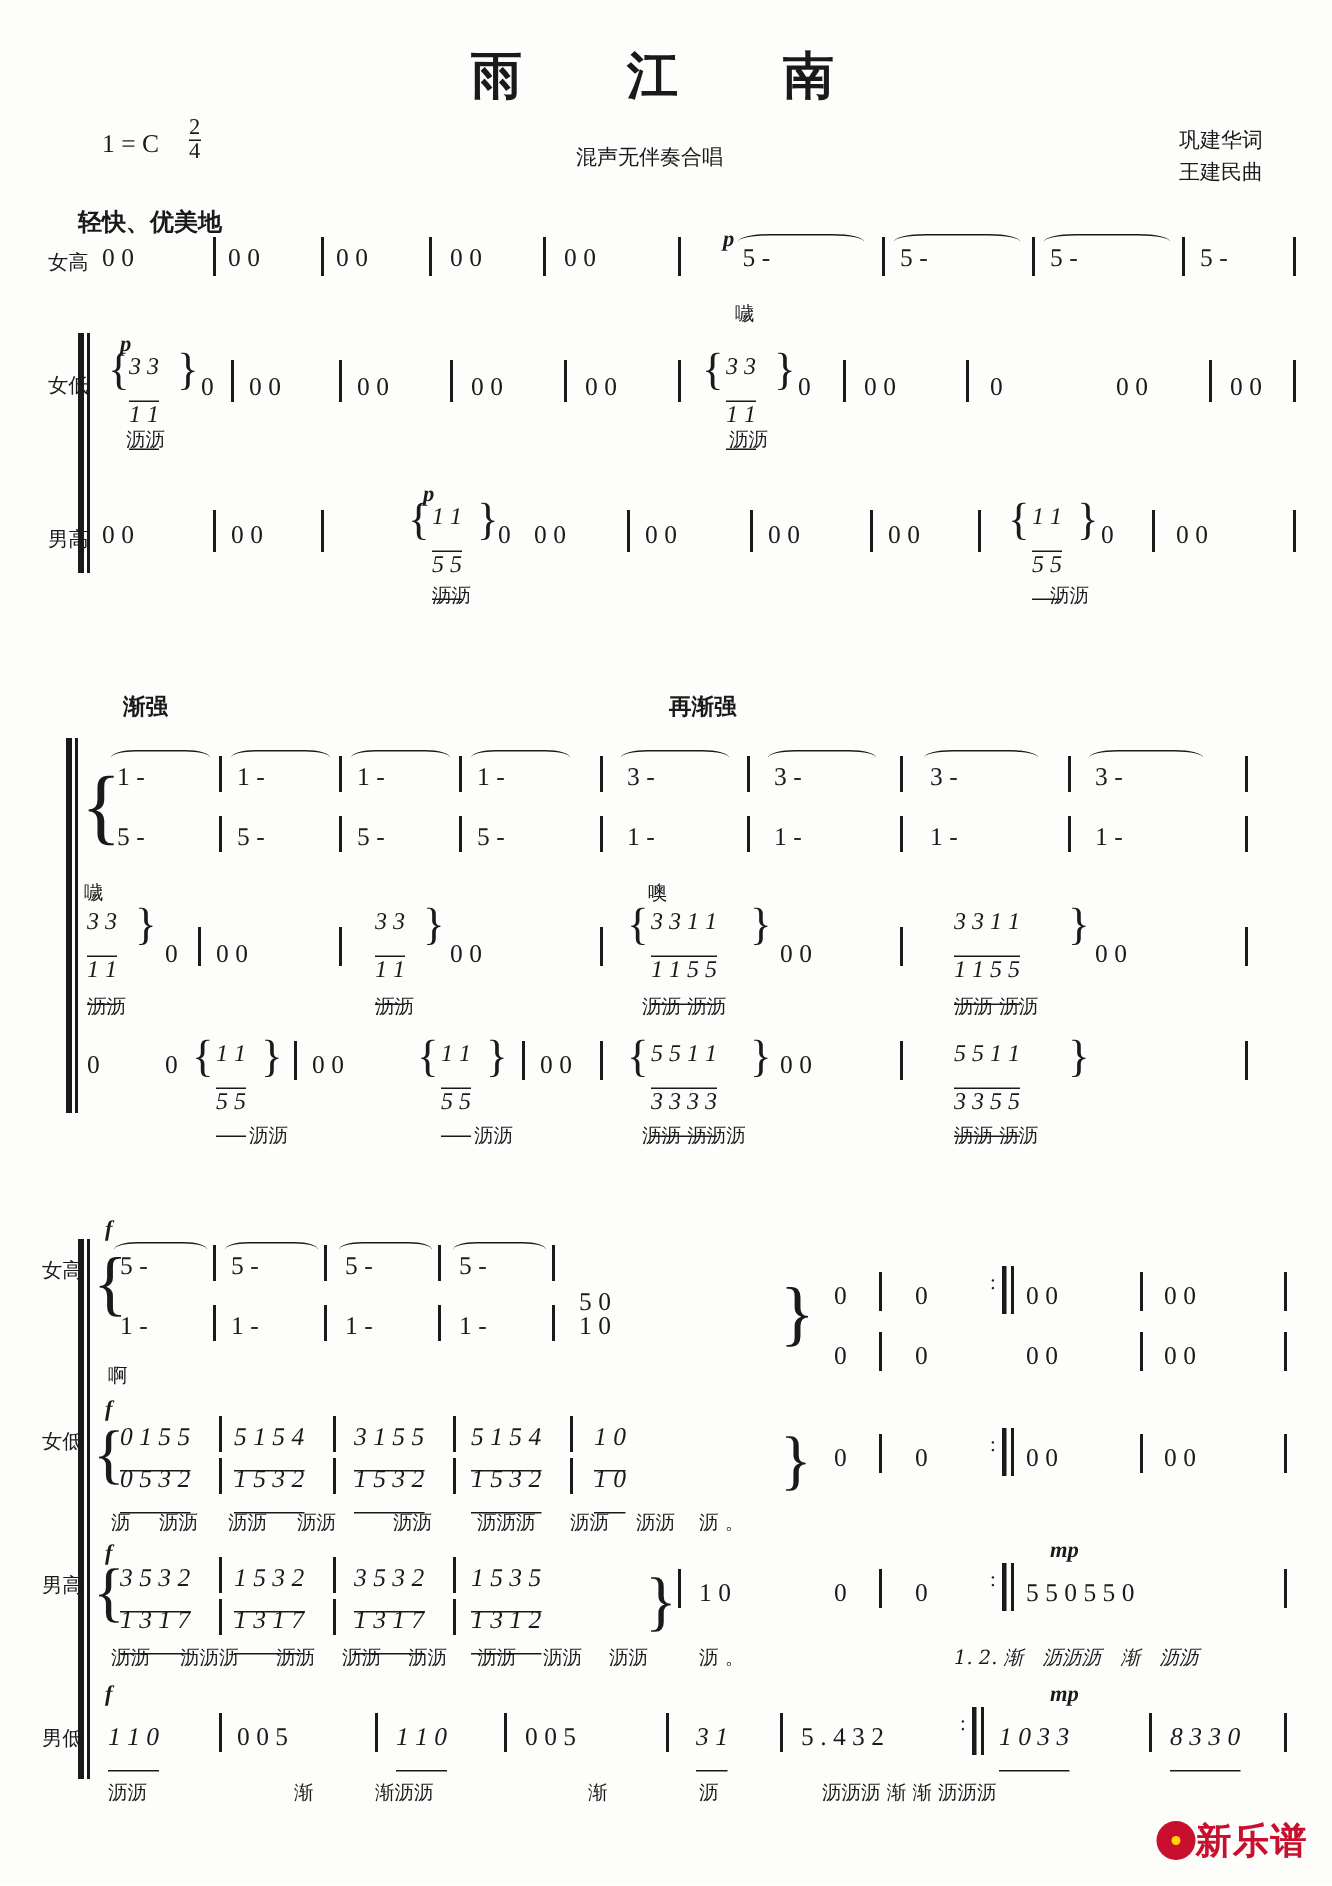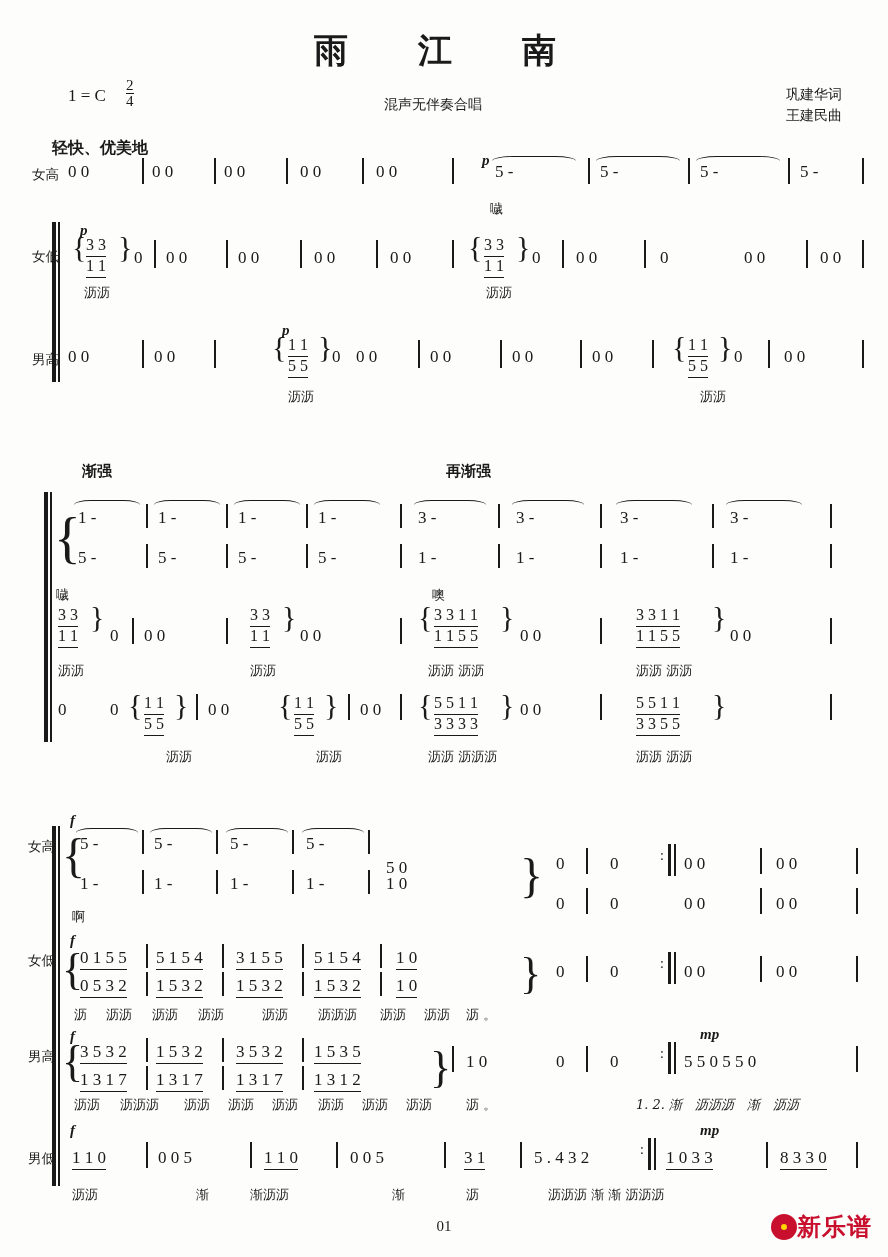--- a/index.html
+++ b/index.html
@@ -78,21 +78,21 @@
   .bar { position: absolute; width: 1.6px; background: #1a1a1a; }
   .thickbar { position: absolute; width: 4px; background: #1a1a1a; }
   
   .chord {
     position: absolute;
     font-size: 16px;
     line-height: 1.18;
     text-align: center;
   }
   .chord .row { display: block; white-space: nowrap; }
-  .ubar { border-bottom: 1.3px solid #1a1a1a; padding-bottom: 1px; }
+  .ubar { border-bottom: 1.3px solid #1a1a1a; padding-bottom: 12px; font-style: italic; }
   .lbrace, .rbrace {
     position: absolute;
     font-size: 30px;
     font-family: "Liberation Serif", serif;
     line-height: 1;
   }
   
   .slur {
     position: absolute;
     border-top: 1.5px solid #1a1a1a;
@@ -557,20 +557,19 @@
     <div class="bar" style="left:856px; top:1142px; height:26px;"></div>
 
     <div class="abs lyr" style="left:72px; top:1186px;">沥沥</div>
     <div class="abs lyr" style="left:196px; top:1186px;">渐</div>
     <div class="abs lyr" style="left:250px; top:1186px;">渐沥沥</div>
     <div class="abs lyr" style="left:392px; top:1186px;">渐</div>
     <div class="abs lyr" style="left:466px; top:1186px;">沥</div>
     <div class="abs lyr" style="left:548px; top:1186px;">沥沥沥  渐  渐  沥沥沥</div>
   </div>
 
-  <div class="page-num">01</div>
 
   <div class="wm">
     <div class="wm-disc"></div>
     <div class="wm-text">新乐谱</div>
   </div>
 
 </div>
 
 </body></html>

